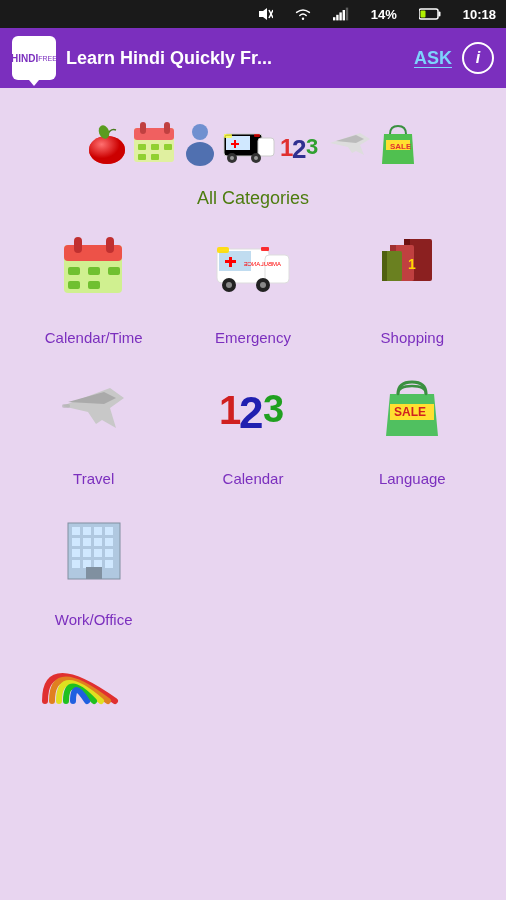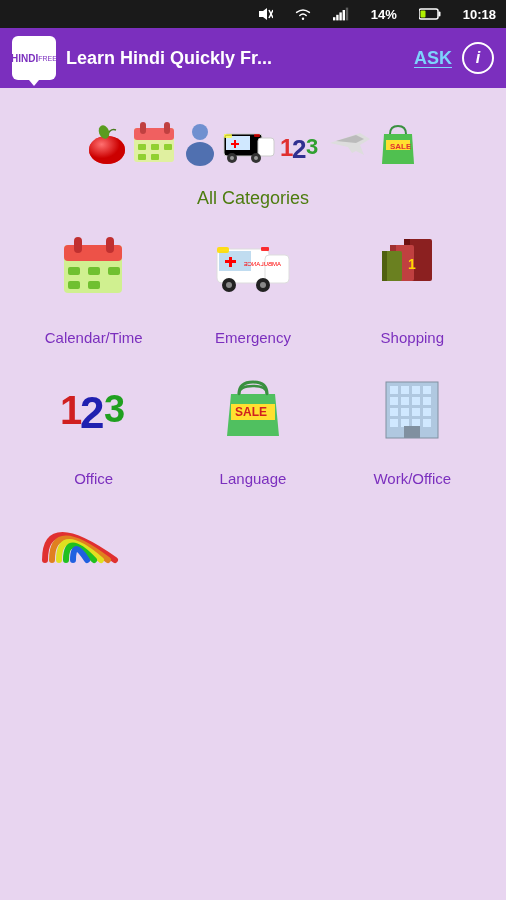--- a/index.html
+++ b/index.html
@@ -345,30 +345,41 @@
           <rect x="6" y="20" width="20" height="30" rx="2" fill="#6a8020"></rect>
           <rect x="6" y="20" width="5" height="30" fill="#506010"></rect>
 
           <text x="32" y="38" font-size="14" fill="#ffd700" font-weight="bold">1</text>
         </svg>
       </div>
       <span class="grid-label">Shopping</span>
     </div>
 
 
+    <div class="grid-item">
+      <div class="grid-icon">
+        <svg width="72" height="68" viewBox="0 0 72 68">
+
+          <path d="M4,34 L52,16 L66,26 L52,36 L58,56 L44,48 L38,52 L30,40 Z" fill="#c8c8c8"></path>
+          <path d="M10,30 L46,20 L58,26 L46,32" fill="#aaaaaa"></path>
+          <rect x="4" y="32" width="8" height="4" rx="2" fill="#aaa" opacity="0.5"></rect>
+        </svg>
+      </div>
+      <span class="grid-label">Travel</span>
+    </div>
 
     <div class="grid-item">
       <div class="grid-icon">
         <svg width="72" height="68" viewBox="0 0 72 68">
           <text x="2" y="52" font-size="40" font-weight="bold" fill="#d02020" font-family="Arial">1</text>
           <text x="22" y="56" font-size="44" font-weight="bold" fill="#2020b0" font-family="Arial">2</text>
           <text x="46" y="50" font-size="38" font-weight="bold" fill="#20a020" font-family="Arial">3</text>
         </svg>
       </div>
-      <span class="grid-label">Office</span>
+      <span class="grid-label">Calendar</span>
     </div>
 
     <div class="grid-item">
       <div class="grid-icon">
         <svg width="72" height="68" viewBox="0 0 72 68">
           <path d="M14,22 L10,64 L62,64 L58,22 Z" fill="#50c060"></path>
           <path d="M22,22 Q22,10 36,10 Q50,10 50,22" stroke="#3a9040" stroke-width="3" fill="none"></path>
           <rect x="14" y="32" width="44" height="16" fill="#ffe030"></rect>
           <text x="18" y="44" font-size="12" font-weight="bold" fill="#d02020">SALE</text>
 

